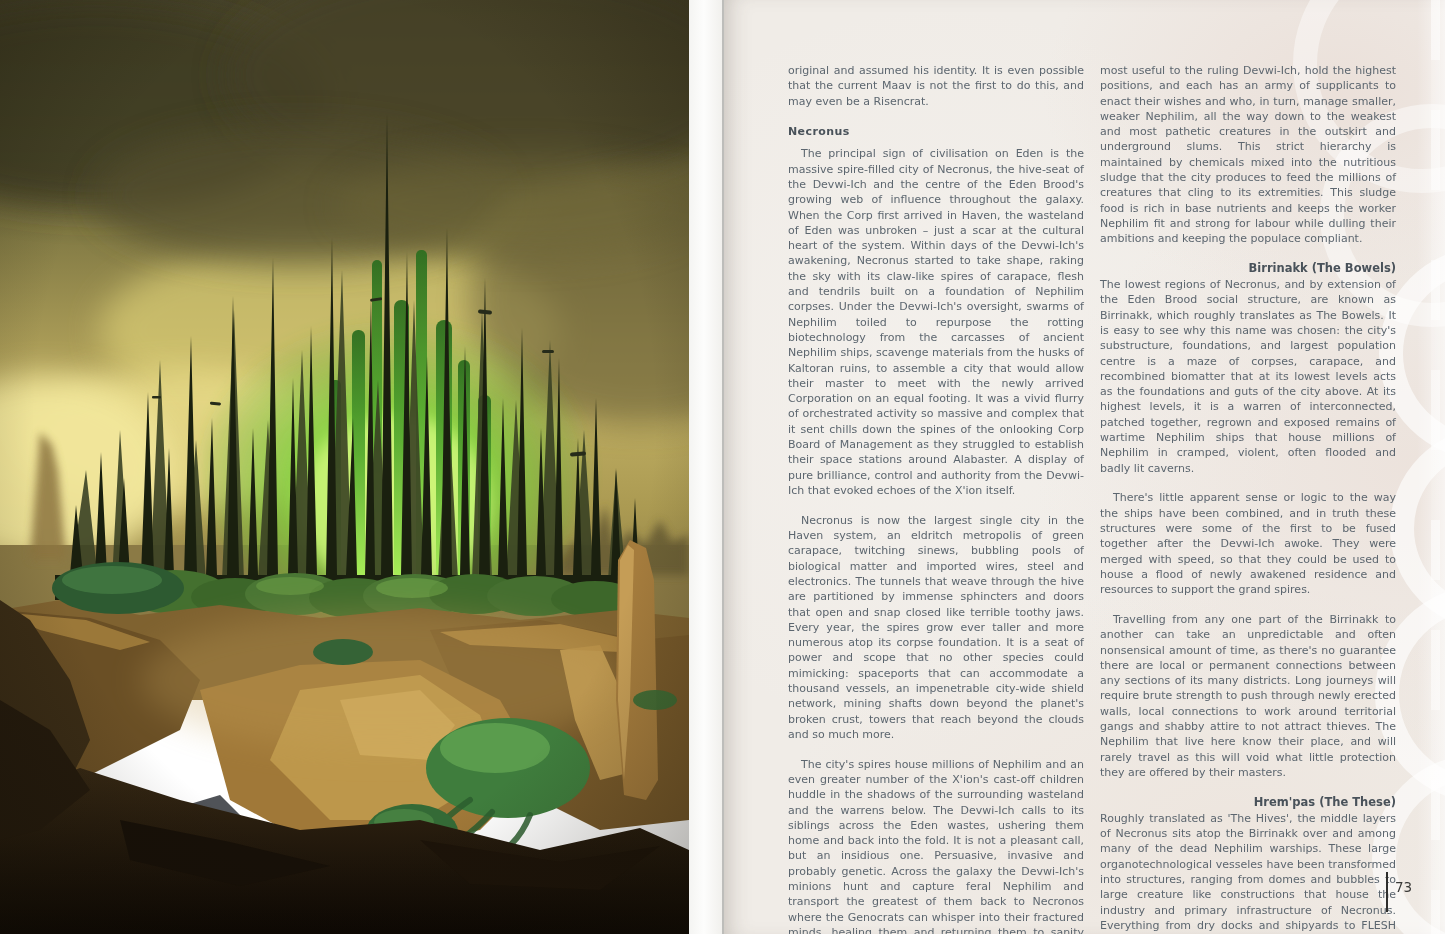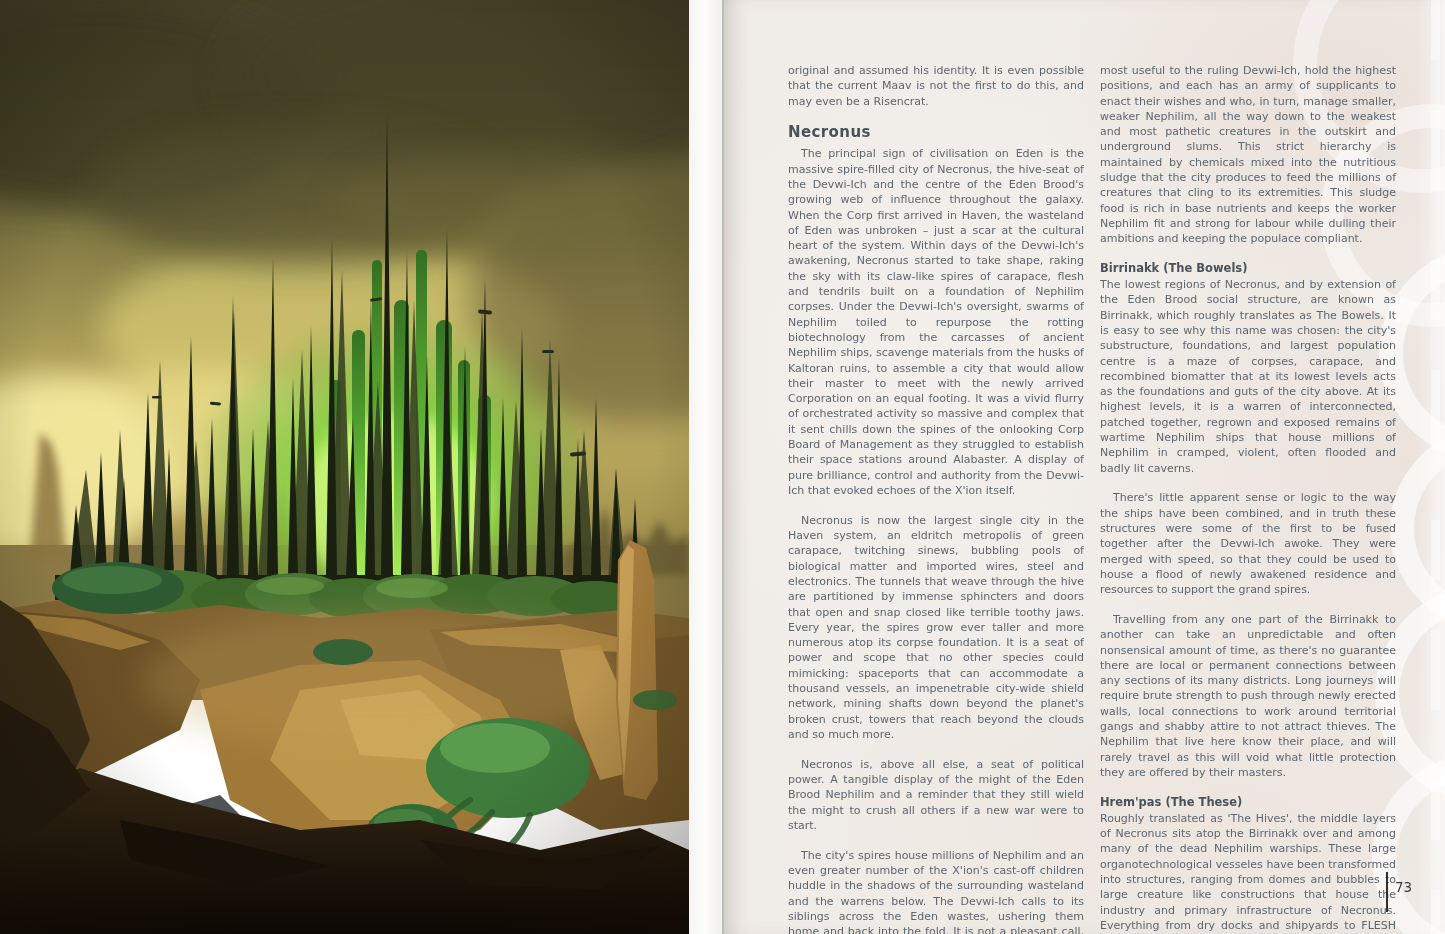--- a/index.html
+++ b/index.html
@@ -32,24 +32,24 @@
                rgba(255,255,255,.55) 0 60px, rgba(255,255,255,.15) 60px 110px,
                rgba(255,255,255,.5) 110px 190px, rgba(255,255,255,.1) 190px 260px);}
 
   
   .col{position:absolute;top:63px;width:296px;color:#5c666f;font-size:11px;
        line-height:15.3px;text-align:justify;}
   .col-left{left:64px;}
   .col-right{left:376px;}
   .col p{margin:0 0 14.5px 0;}
   .col p.indent{text-indent:13px;}
-  .col h2{font-size:15px;line-height:18px;font-weight:bold;color:#49525a;
+  .col h2{font-size:11px;line-height:18px;font-weight:bold;color:#49525a;
           letter-spacing:.4px;margin:13px 0 5px 0;text-align:left;}
   .col h3{font-size:11.5px;line-height:15px;font-weight:bold;color:#49525a;
-          margin:12px 0 1px 0;text-align:left;}
+          margin:12px 0 1px 0;text-align:right;}
 
   
   .folio-line{position:absolute;left:662px;top:872px;width:2px;height:40px;background:#2e2e2c;}
   .folio-num{position:absolute;left:671px;top:879px;font-size:13.5px;color:#3a3a38;}
 </style>
 </head>
 <body>
 
 <div class="stage">
 
@@ -202,21 +202,20 @@
     <div class="ring" style="width:170px;height:170px;left:651px;top:585px;opacity:.8;"></div>
     <div class="ring" style="width:160px;height:160px;left:648px;top:755px;opacity:.75;"></div>
     <div class="edge-glow"></div>
     <div class="edge-streak"></div>
 
     <div class="col col-left">
         <p>original and assumed his identity. It is even possible that the current Maav is not the first to do this, and may even be a Risencrat.</p>
         <h2>Necronus</h2>
         <p class="indent">The principal sign of civilisation on Eden is the massive spire-filled city of Necronus, the hive-seat of the Devwi-Ich and the centre of the Eden Brood's growing web of influence throughout the galaxy. When the Corp first arrived in Haven, the wasteland of Eden was unbroken – just a scar at the cultural heart of the system. Within days of the Devwi-Ich's awakening, Necronus started to take shape, raking the sky with its claw-like spires of carapace, flesh and tendrils built on a foundation of Nephilim corpses. Under the Devwi-Ich's oversight, swarms of Nephilim toiled to repurpose the rotting biotechnology from the carcasses of ancient Nephilim ships, scavenge materials from the husks of Kaltoran ruins, to assemble a city that would allow their master to meet with the newly arrived Corporation on an equal footing. It was a vivid flurry of orchestrated activity so massive and complex that it sent chills down the spines of the onlooking Corp Board of Management as they struggled to establish their space stations around Alabaster. A display of pure brilliance, control and authority from the Devwi-Ich that evoked echoes of the X'ion itself.</p>
         <p class="indent">Necronus is now the largest single city in the Haven system, an eldritch metropolis of green carapace, twitching sinews, bubbling pools of biological matter and imported wires, steel and electronics. The tunnels that weave through the hive are partitioned by immense sphincters and doors that open and snap closed like terrible toothy jaws. Every year, the spires grow ever taller and more numerous atop its corpse foundation. It is a seat of power and scope that no other species could mimicking: spaceports that can accommodate a thousand vessels, an impenetrable city-wide shield network, mining shafts down beyond the planet's broken crust, towers that reach beyond the clouds and so much more.</p>
-        <p class="indent">Necronos is, above all else, a seat of political power. A tangible display of the might of the Eden Brood Nephilim and a reminder that they still wield the might to crush all others if a new war were to start.</p>
         <p class="indent">The city's spires house millions of Nephilim and an even greater number of the X'ion's cast-off children huddle in the shadows of the surrounding wasteland and the warrens below. The Devwi-Ich calls to its siblings across the Eden wastes, ushering them home and back into the fold. It is not a pleasant call, but an insidious one. Persuasive, invasive and probably genetic. Across the galaxy the Devwi-Ich's minions hunt and capture feral Nephilim and transport the greatest of them back to Necronos where the Genocrats can whisper into their fractured minds, healing them and returning them to sanity and purpose: to be a part of the Eden Brood and the Devwi-Ich's inscrutable plans for the universe.</p>
       </div>
     <div class="col col-right">
         <p>most useful to the ruling Devwi-Ich, hold the highest positions, and each has an army of supplicants to enact their wishes and who, in turn, manage smaller, weaker Nephilim, all the way down to the weakest and most pathetic creatures in the outskirt and underground slums. This strict hierarchy is maintained by chemicals mixed into the nutritious sludge that the city produces to feed the millions of creatures that cling to its extremities. This sludge food is rich in base nutrients and keeps the worker Nephilim fit and strong for labour while dulling their ambitions and keeping the populace compliant.</p>
         <h3>Birrinakk (The Bowels)</h3>
         <p>The lowest regions of Necronus, and by extension of the Eden Brood social structure, are known as Birrinakk, which roughly translates as The Bowels. It is easy to see why this name was chosen: the city's substructure, foundations, and largest population centre is a maze of corpses, carapace, and recombined biomatter that at its lowest levels acts as the foundations and guts of the city above. At its highest levels, it is a warren of interconnected, patched together, regrown and exposed remains of wartime Nephilim ships that house millions of Nephilim in cramped, violent, often flooded and badly lit caverns.</p>
         <p class="indent">There's little apparent sense or logic to the way the ships have been combined, and in truth these structures were some of the first to be fused together after the Devwi-Ich awoke. They were merged with speed, so that they could be used to house a flood of newly awakened residence and resources to support the grand spires.</p>
         <p class="indent">Travelling from any one part of the Birrinakk to another can take an unpredictable and often nonsensical amount of time, as there's no guarantee there are local or permanent connections between any sections of its many districts. Long journeys will require brute strength to push through newly erected walls, local connections to work around territorial gangs and shabby attire to not attract thieves. The Nephilim that live here know their place, and will rarely travel as this will void what little protection they are offered by their masters.</p>
         <h3>Hrem'pas (The These)</h3>
         <p>Roughly translated as 'The Hives', the middle layers of Necronus sits atop the Birrinakk over and among many of the dead Nephilim warships. These large organotechnological vesseles have been transformed into structures, ranging from domes and bubbles to large creature like constructions that house the industry and primary infrastructure of Necronus. Everything from dry docks and shipyards to FLESH Inc manufacturing sites and Emissary Podworks can be found in the Hives.</p>

